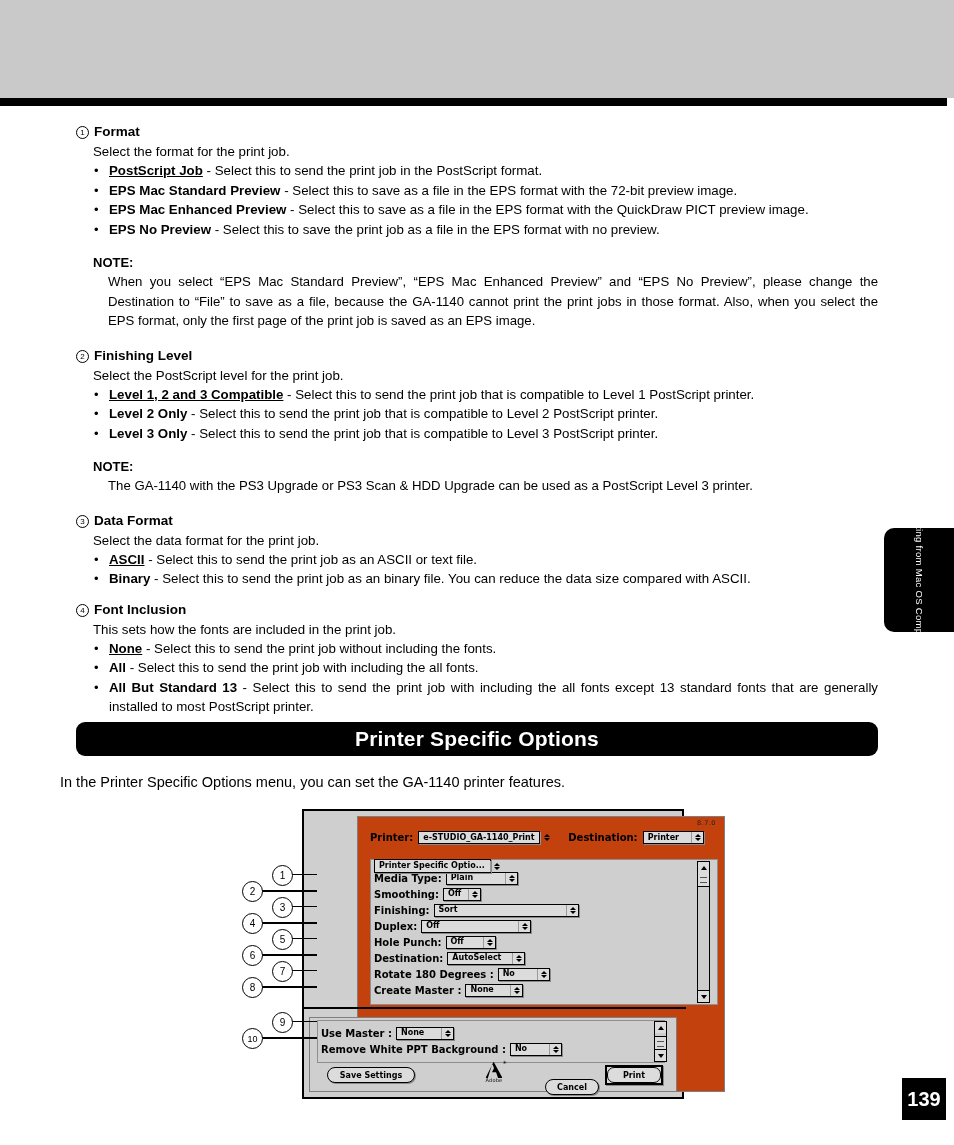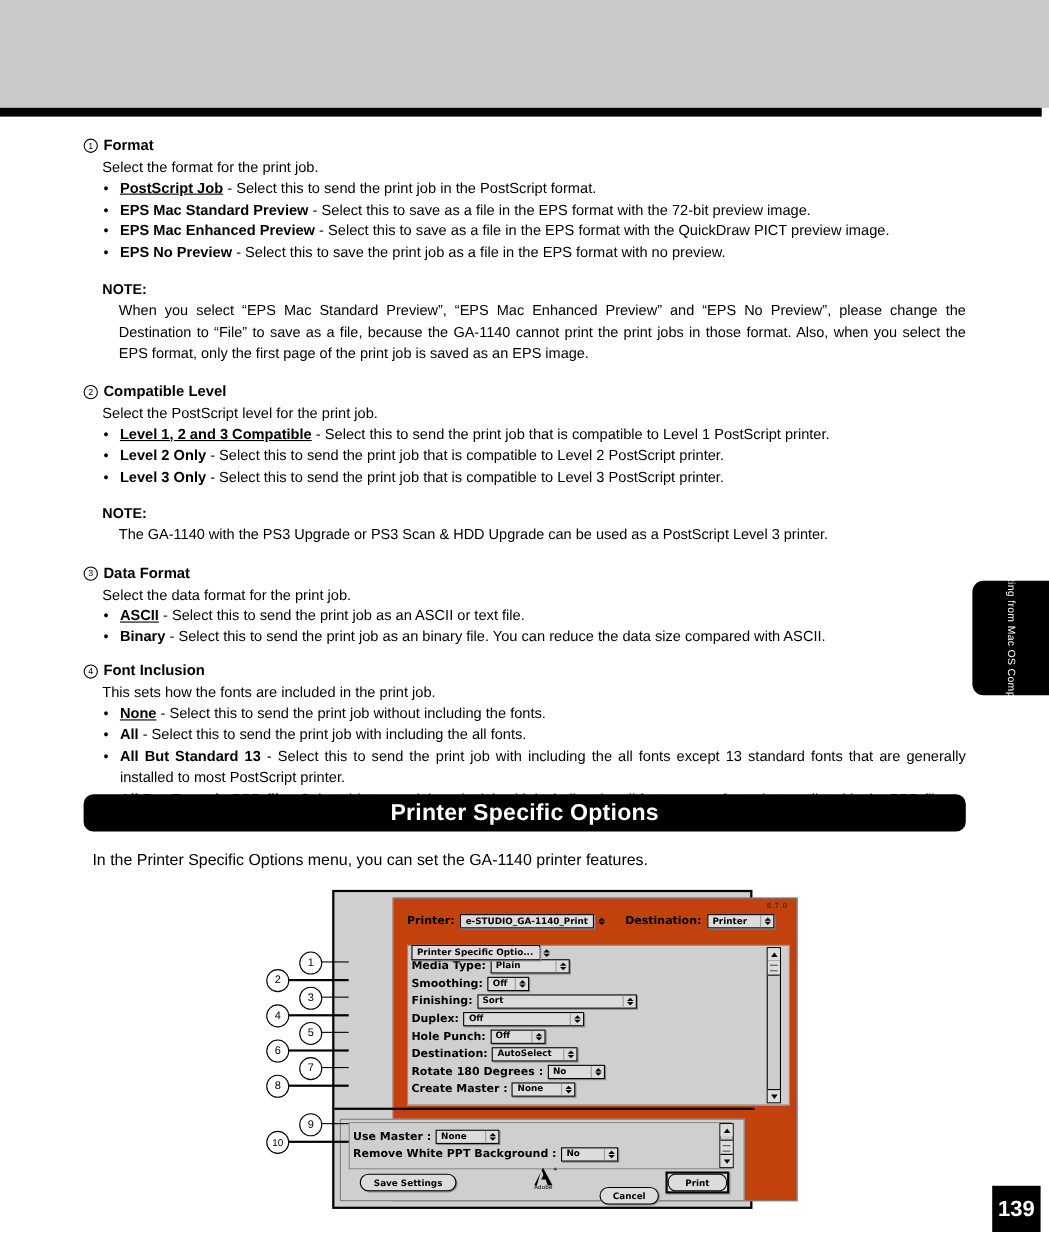--- a/index.html
+++ b/index.html
@@ -125,21 +125,21 @@
     color: #ffffff;
     font-size: 21px;
     font-weight: bold;
     display: flex;
     align-items: center;
     justify-content: center;
     letter-spacing: .2px;
   }
   .banner-sub {
     position: absolute;
-    left: 84px;
+    left: 60px;
     top: 772px;
     width: 802px;
     font-size: 14.5px;
     line-height: 20px;
   }
 
   
   .side-tab {
     position: absolute;
     right: 0;
@@ -489,21 +489,21 @@
       <div class="note-label">NOTE:</div>
       <div class="note-body">When you select “EPS Mac Standard Preview”, “EPS Mac Enhanced Preview” and “EPS No Preview”, please change the Destination to “File” to save as a file, because the GA-1140 cannot print the print jobs in those format.  Also, when you select the EPS format, only the first page of the print job is saved as an EPS image.</div>
     </div>
   </div>
 
   <div class="gap-m"></div>
 
   <div class="sec">
     <div class="sec-head">
       <span class="circ-num">2</span>
-      <span>Compatible Level</span>
+      <span>Finishing Level</span>
     </div>
     <div class="sec-intro">Select the PostScript level for the print job.</div>
     <ul class="bullets">
       <li><span class="bu">Level 1, 2 and 3 Compatible</span><span> - Select this to send the print job that is compatible to Level 1 PostScript printer.</span></li>
       <li><span class="b">Level 2 Only</span><span> - Select this to send the print job that is compatible to Level 2 PostScript printer.</span></li>
       <li><span class="b">Level 3 Only</span><span> - Select this to send the print job that is compatible to Level 3 PostScript printer.</span></li>
     </ul>
     <div class="note-block">
       <div class="note-label">NOTE:</div>
       <div class="note-body">The GA-1140 with the PS3 Upgrade or PS3 Scan &amp; HDD Upgrade can be used as a PostScript Level 3 printer.</div>

